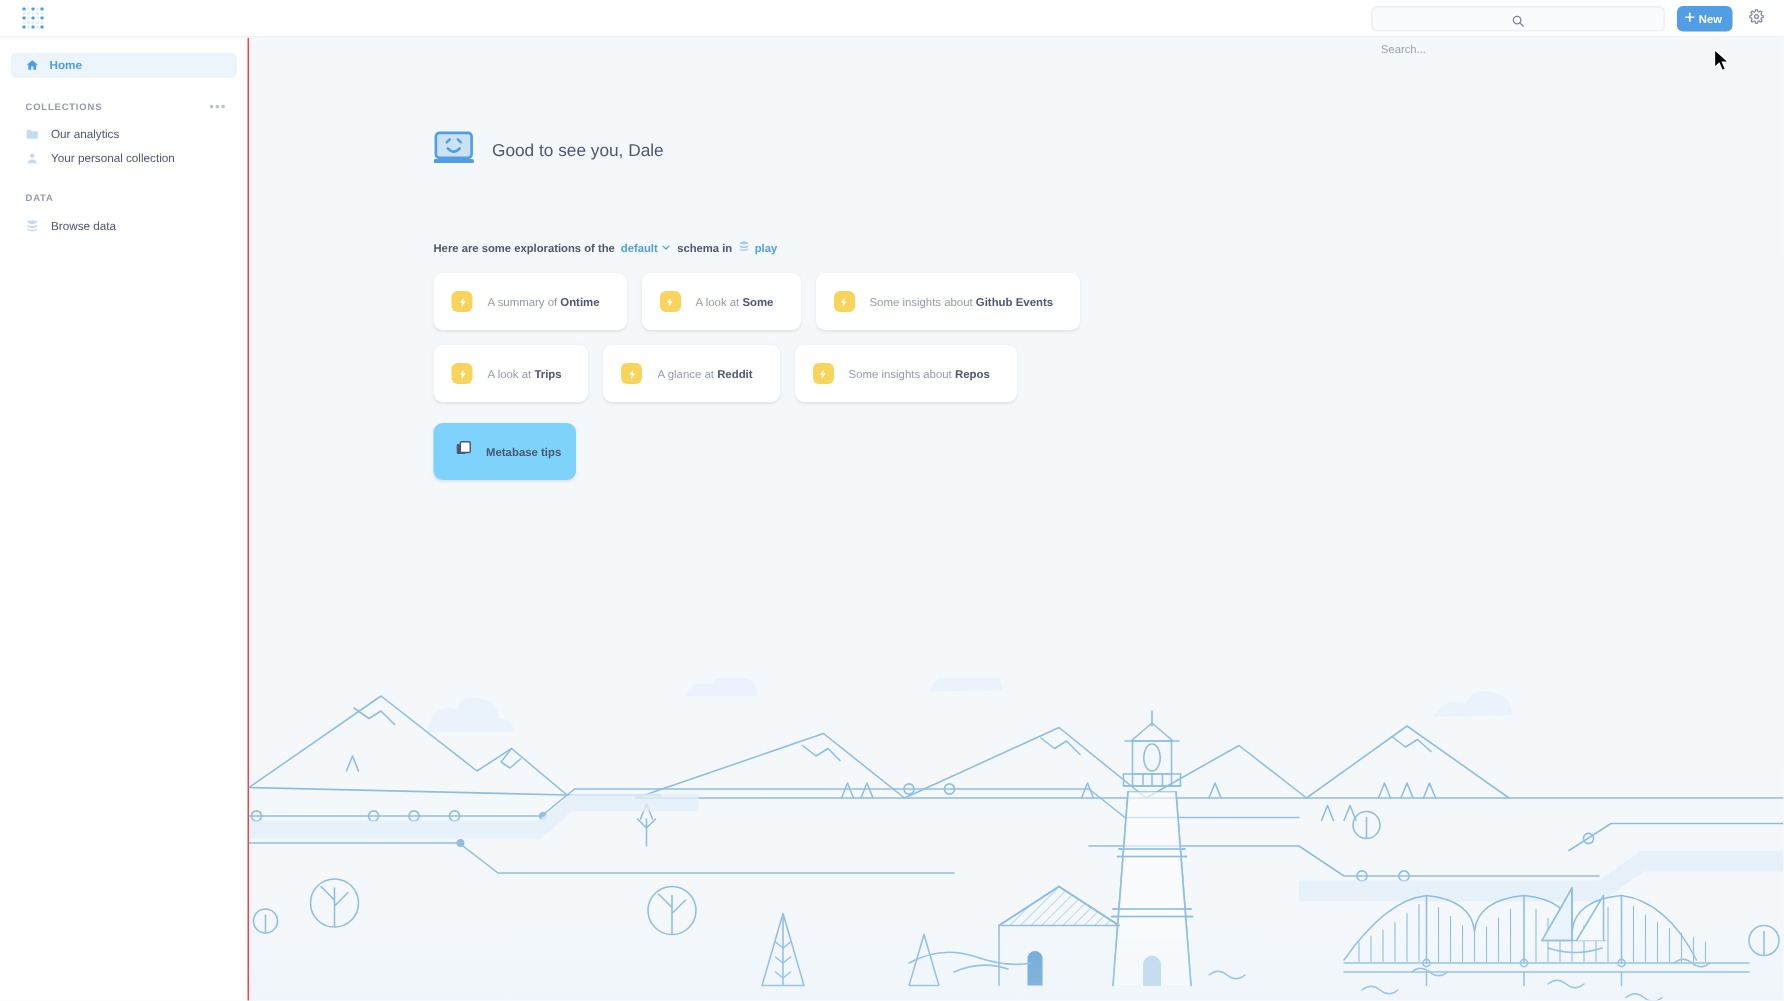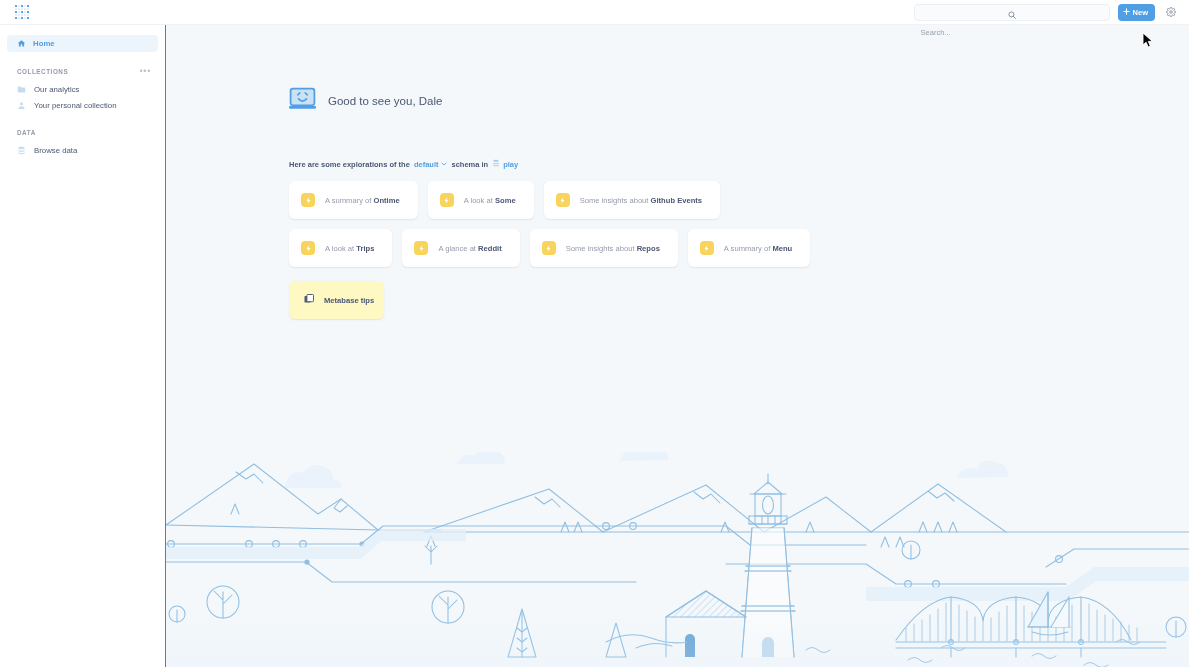--- a/index.html
+++ b/index.html
@@ -154,21 +154,21 @@
     width: 14px; height: 14px; flex: none;
     background: #F9D45C;
     border-radius: 4px;
     display: flex; align-items: center; justify-content: center;
   }
   .xcard-label { font-size: 7.6px; color: #949AAB; white-space: nowrap; }
   .xcard-label b { color: #4C5773; font-weight: bold; }
 
   .tips-card {
     width: 95px; height: 38px;
-    background: #fef9c3; border-radius: 6px;
+    background: #7dd3fc; border-radius: 6px;
     box-shadow: 0 1px 3px rgba(0,0,0,0.055), 0 1px 1px rgba(0,0,0,0.03);
     display: flex; align-items: center; gap: 9px;
     padding-left: 14px; margin-top: 14px;
     cursor: pointer;
   }
   .tips-label { font-size: 7.6px; color: #4C5773; font-weight: bold; }
 
   
   .illus {
     position: absolute; left: 0; bottom: 0;
@@ -544,28 +544,20 @@
             <span class="xcard-label"><span>A glance at </span><b>Reddit</b></span>
           </div>
           <div class="xcard">
             <span class="bolt">
               <svg width="7" height="7" viewBox="0 0 12 12">
                 <path d="M7.2 0.8 L2.6 6.7 H5.3 L4.6 11.2 L9.4 5.1 H6.6 Z" fill="#fff"></path>
               </svg>
             </span>
             <span class="xcard-label"><span>Some insights about </span><b>Repos</b></span>
           </div>
-          <div class="xcard">
-            <span class="bolt">
-              <svg width="7" height="7" viewBox="0 0 12 12">
-                <path d="M7.2 0.8 L2.6 6.7 H5.3 L4.6 11.2 L9.4 5.1 H6.6 Z" fill="#fff"></path>
-              </svg>
-            </span>
-            <span class="xcard-label"><span>A summary of </span><b>Menu</b></span>
-          </div>
         </div>
       </div>
 
     <div class="tips-card">
       <span>
         <svg width="12" height="12" viewBox="0 0 20 20" fill="none" stroke="#4C5773" stroke-width="1.6">
           <rect x="2.5" y="5" width="10" height="11" rx="1.4" fill="#4C5773" stroke="none"></rect>
           <rect x="6.5" y="2.5" width="11" height="12" rx="1.4" fill="#FFFFFF" stroke="#4C5773"></rect>
         </svg>
       </span>

